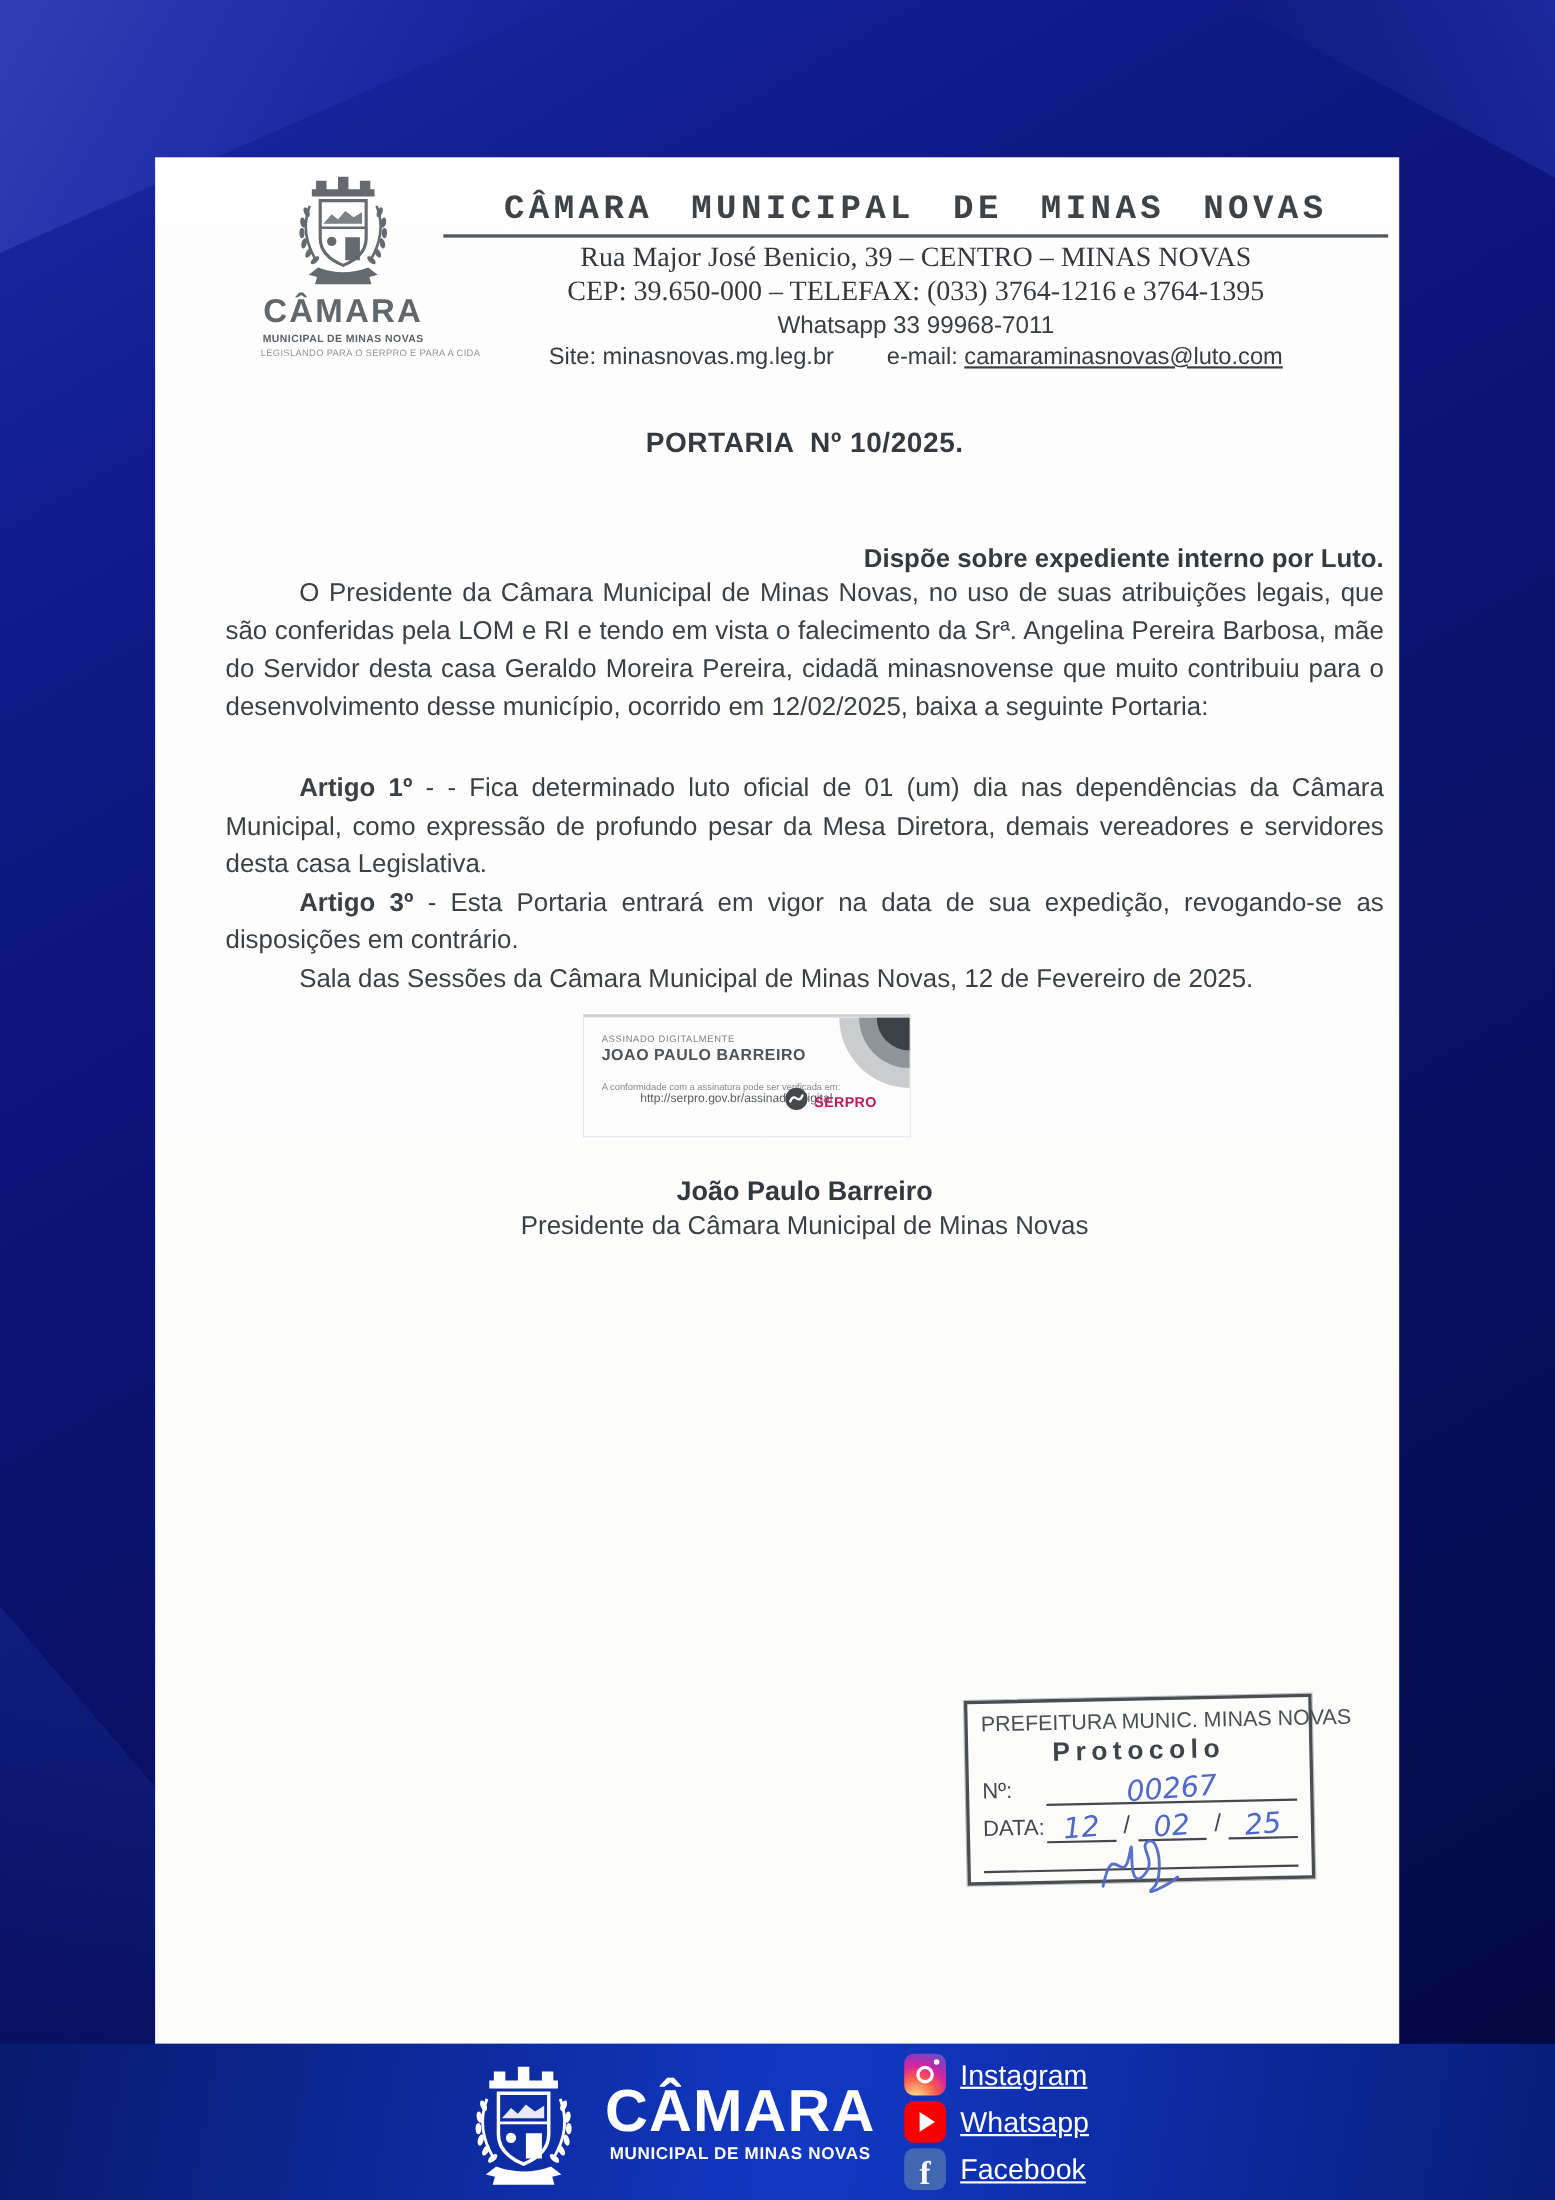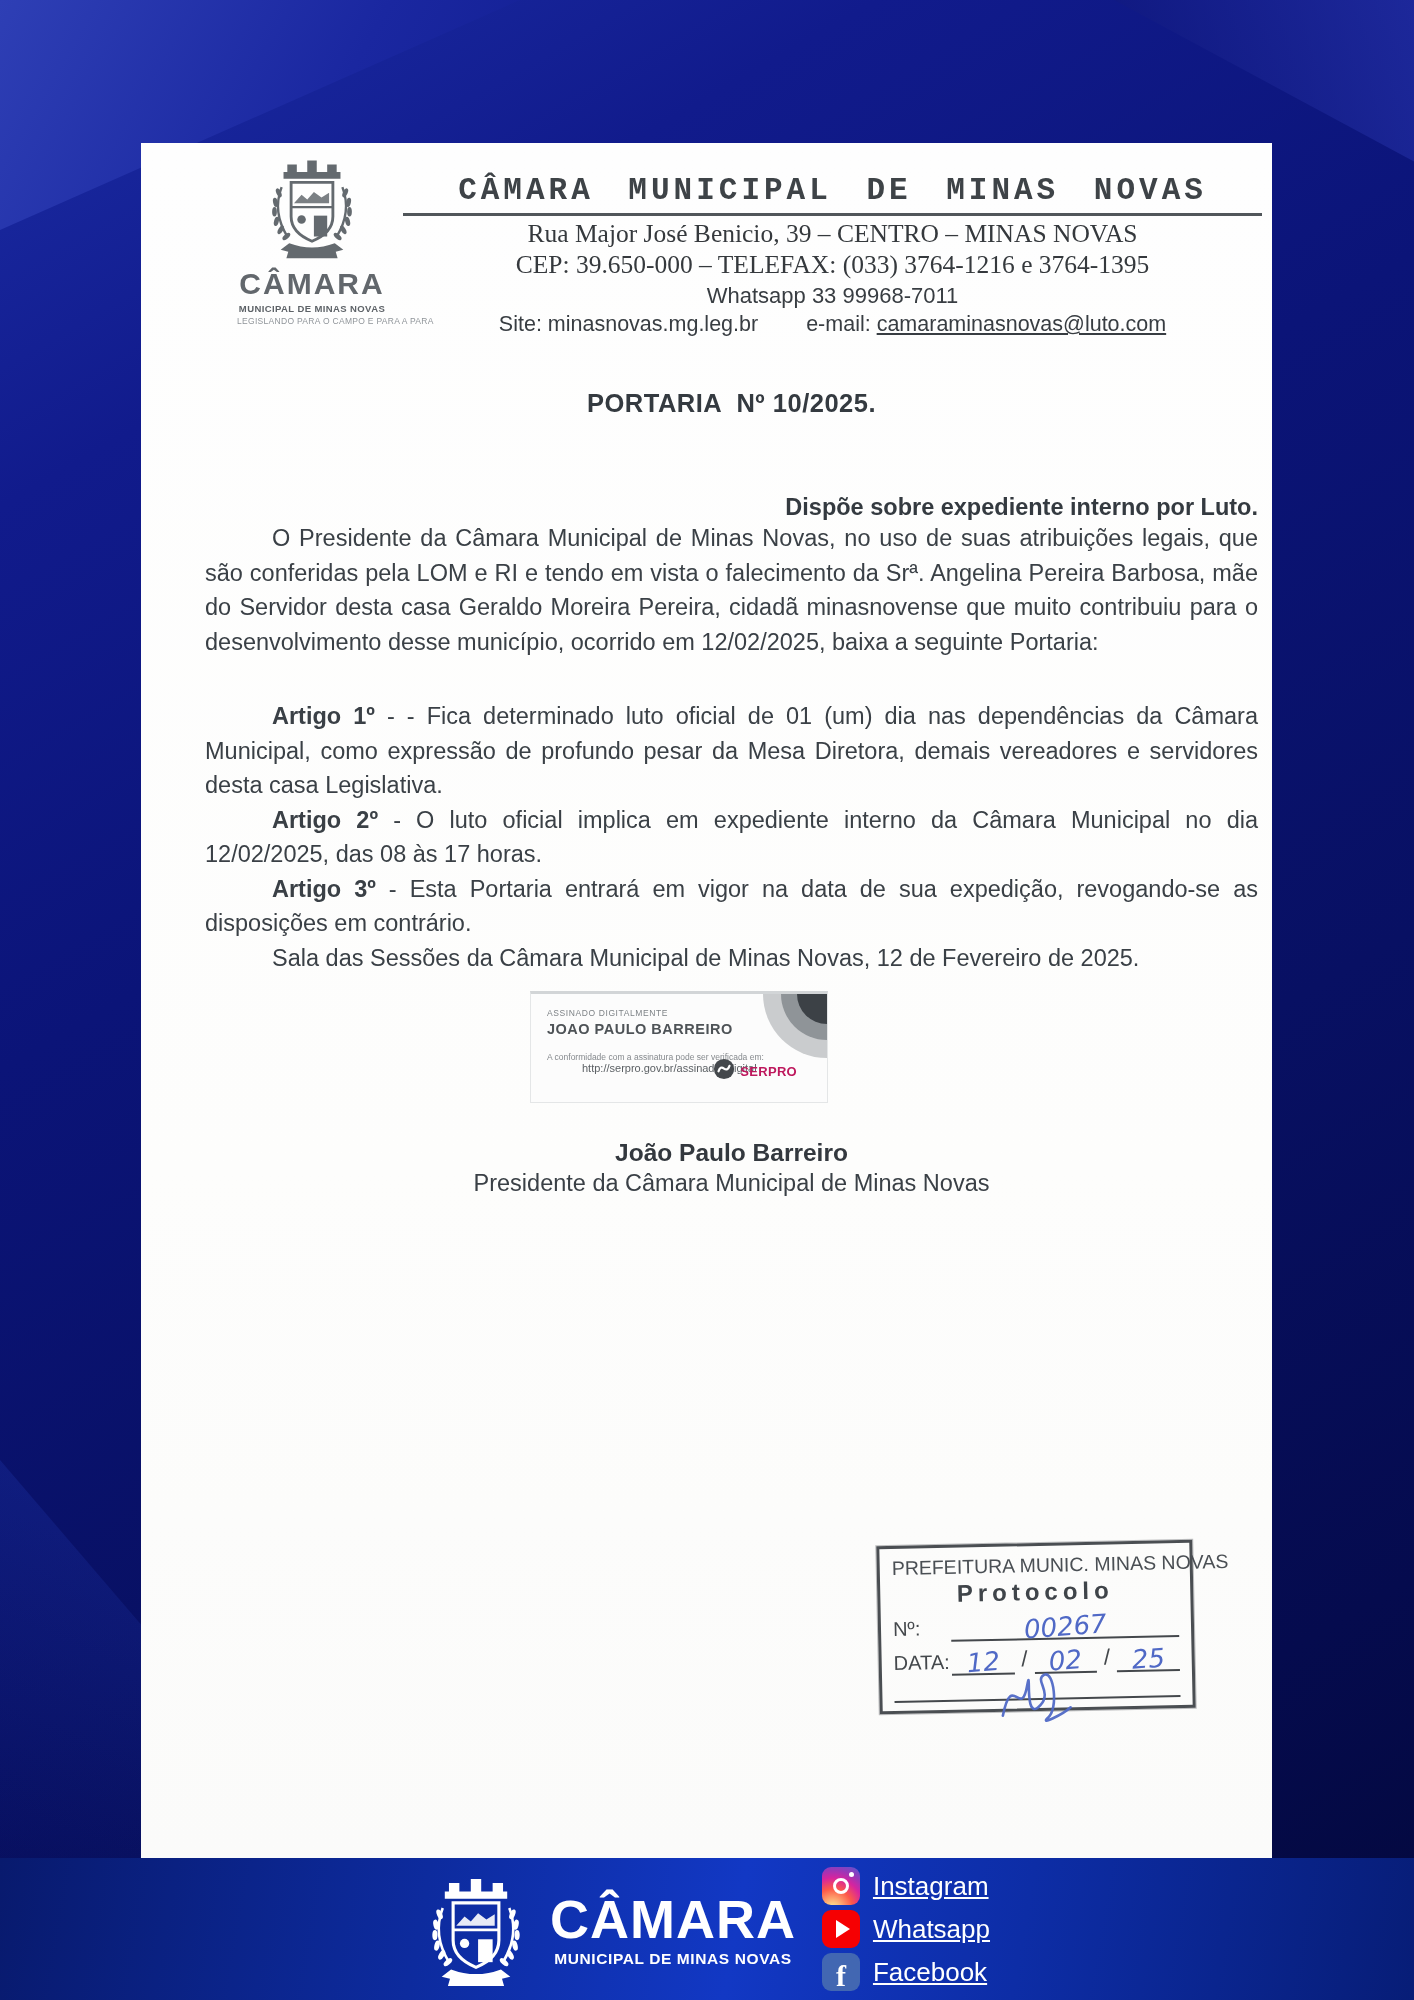--- a/index.html
+++ b/index.html
@@ -146,21 +146,21 @@
             <ellipse cx="10.5" cy="62" rx="2.5" ry="5"></ellipse>
             <ellipse cx="12.5" cy="72" rx="2.5" ry="5" transform="rotate(14 12.5 72)"></ellipse>
             <ellipse cx="17" cy="81" rx="2.5" ry="5" transform="rotate(30 17 81)"></ellipse>
             <ellipse cx="23" cy="88" rx="2.5" ry="5" transform="rotate(48 23 88)"></ellipse>
           </g>
           <path d="M26 95 l-9 7 8 2 -2 7 h54 l-2 -7 8 -2 -9 -7 q-24 9 -48 0 z" fill="currentColor"></path>
         </svg>
       </span>
       <div class="crest-title">CÂMARA</div>
       <div class="crest-sub">MUNICIPAL DE MINAS NOVAS</div>
-      <div class="crest-tagline">LEGISLANDO PARA O CAMPO E PARA A PARA</div>
+      <div class="crest-tagline">LEGISLANDO PARA O SERPRO E PARA A CIDA</div>
     </div>
 
     <div class="head-right">
       <div class="org-name">CÂMARA MUNICIPAL DE MINAS NOVAS</div>
       <div class="header-rule"></div>
       <div class="addr">Rua Major José Benicio, 39 – CENTRO – MINAS NOVAS</div>
       <div class="addr addr2">CEP: 39.650-000 – TELEFAX: (033) 3764-1216 e 3764-1395</div>
       <div class="contact-whatsapp">Whatsapp 33 99968-7011</div>
       <div class="site-line">
         <span>Site: minasnovas.mg.leg.br</span><span class="gap"></span><span>e-mail:</span>
@@ -170,21 +170,20 @@
   </div>
 
   <div class="doc-body">
     <div class="doc-title">PORTARIA  Nº 10/2025.</div>
     <div class="doc-subject">Dispõe sobre expediente interno por Luto.</div>
 
     <p class="par para1">O Presidente da Câmara Municipal de Minas Novas, no uso de suas atribuições legais, que são conferidas pela LOM e RI e tendo em vista o falecimento da Srª. Angelina Pereira Barbosa, mãe do Servidor desta casa Geraldo Moreira Pereira, cidadã minasnovense que muito contribuiu para o desenvolvimento desse município, ocorrido em 12/02/2025, baixa a seguinte Portaria:</p>
 
     <div class="articles">
       <p class="par"><b>Artigo 1º</b><span> - - Fica determinado luto oficial de 01 (um) dia nas dependências da Câmara Municipal, como expressão de profundo pesar da Mesa Diretora, demais vereadores e servidores desta casa Legislativa.</span></p>
-      <p class="par"><b>Artigo 2º</b><span> - O luto oficial implica em expediente interno da Câmara Municipal no dia 12/02/2025, das 08 às 17 horas.</span></p>
       <p class="par"><b>Artigo 3º</b><span> - Esta Portaria entrará em vigor na data de sua expedição, revogando-se as disposições em contrário.</span></p>
     </div>
 
     <p class="par closing">Sala das Sessões da Câmara Municipal de Minas Novas, 12 de Fevereiro de 2025.</p>
 
     <div class="sig-stamp">
       <span class="qc light"></span>
       <span class="qc mid"></span>
       <span class="qc dark"></span>
       <div class="sig-line1">ASSINADO  DIGITALMENTE</div>

